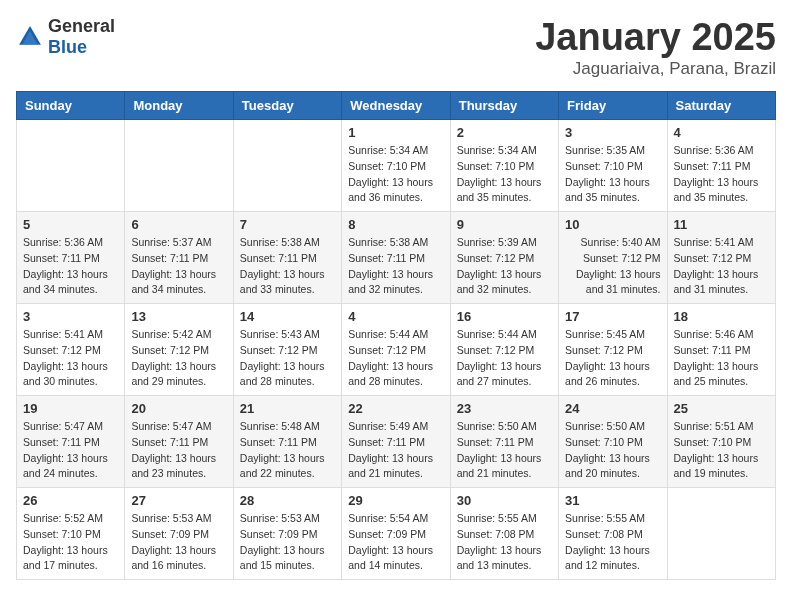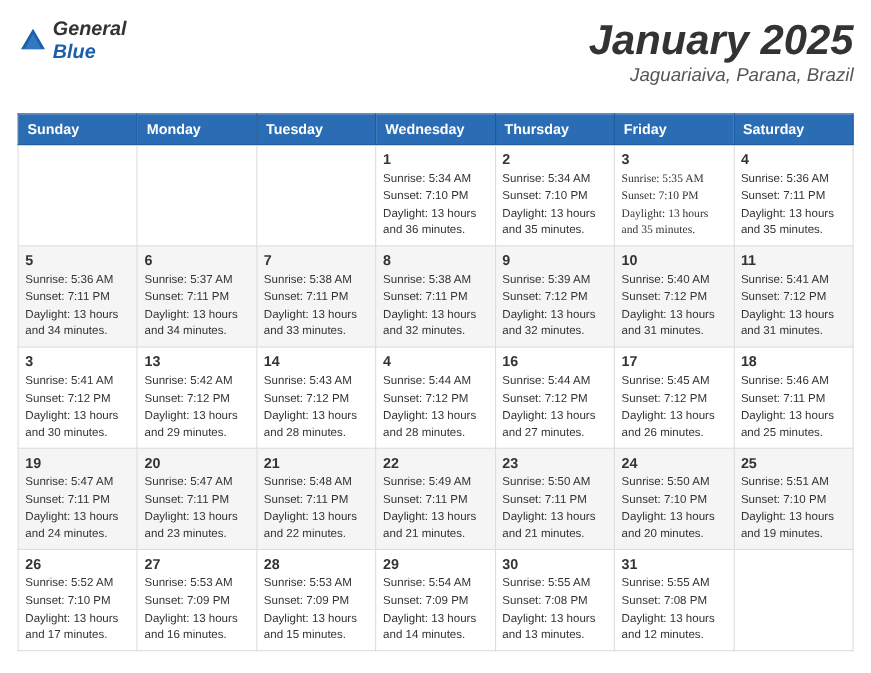--- a/index.html
+++ b/index.html
@@ -7,22 +7,21 @@
       font-family: Arial, sans-serif;
       background: #fff;
       width: 792px;
       min-height: 612px;
       padding: 16px;
     }
     .header {
       display: flex;
       align-items: flex-start;
       justify-content: space-between;
-      margin-bottom: 24px;
-      font-style: italic;
+      margin-bottom: 12px;
     }
     .logo {
       display: flex;
       align-items: center;
       gap: 4px;
     }
     .logo-text-general {
       font-size: 18px;
       font-weight: bold;
       color: #333;
@@ -140,21 +139,21 @@
         </td>
         <td>
           <span class="day-number">2</span>
           <div class="day-info" style="white-space: pre-line;">Sunrise: 5:34 AM
 Sunset: 7:10 PM
 Daylight: 13 hours
 and 35 minutes.</div>
         </td>
         <td>
           <span class="day-number">3</span>
-          <div class="day-info" style="white-space: pre-line; font-family: Liberation Serif, serif;">Sunrise: 5:35 AM
+          <div class="day-info" style="white-space: pre-line;">Sunrise: 5:35 AM
 Sunset: 7:10 PM
 Daylight: 13 hours
 and 35 minutes.</div>
         </td>
         <td>
           <span class="day-number">4</span>
           <div class="day-info" style="white-space: pre-line;">Sunrise: 5:36 AM
 Sunset: 7:11 PM
 Daylight: 13 hours
 and 35 minutes.</div>
@@ -191,21 +190,21 @@
         </td>
         <td>
           <span class="day-number">9</span>
           <div class="day-info" style="white-space: pre-line;">Sunrise: 5:39 AM
 Sunset: 7:12 PM
 Daylight: 13 hours
 and 32 minutes.</div>
         </td>
         <td>
           <span class="day-number">10</span>
-          <div class="day-info" style="white-space: pre-line;">Sunrise: 5:40 AM
+          <div class="day-info" style="white-space: pre-line; text-align: right;">Sunrise: 5:40 AM
 Sunset: 7:12 PM
 Daylight: 13 hours
 and 31 minutes.</div>
         </td>
         <td>
           <span class="day-number">11</span>
           <div class="day-info" style="white-space: pre-line;">Sunrise: 5:41 AM
 Sunset: 7:12 PM
 Daylight: 13 hours
 and 31 minutes.</div>

